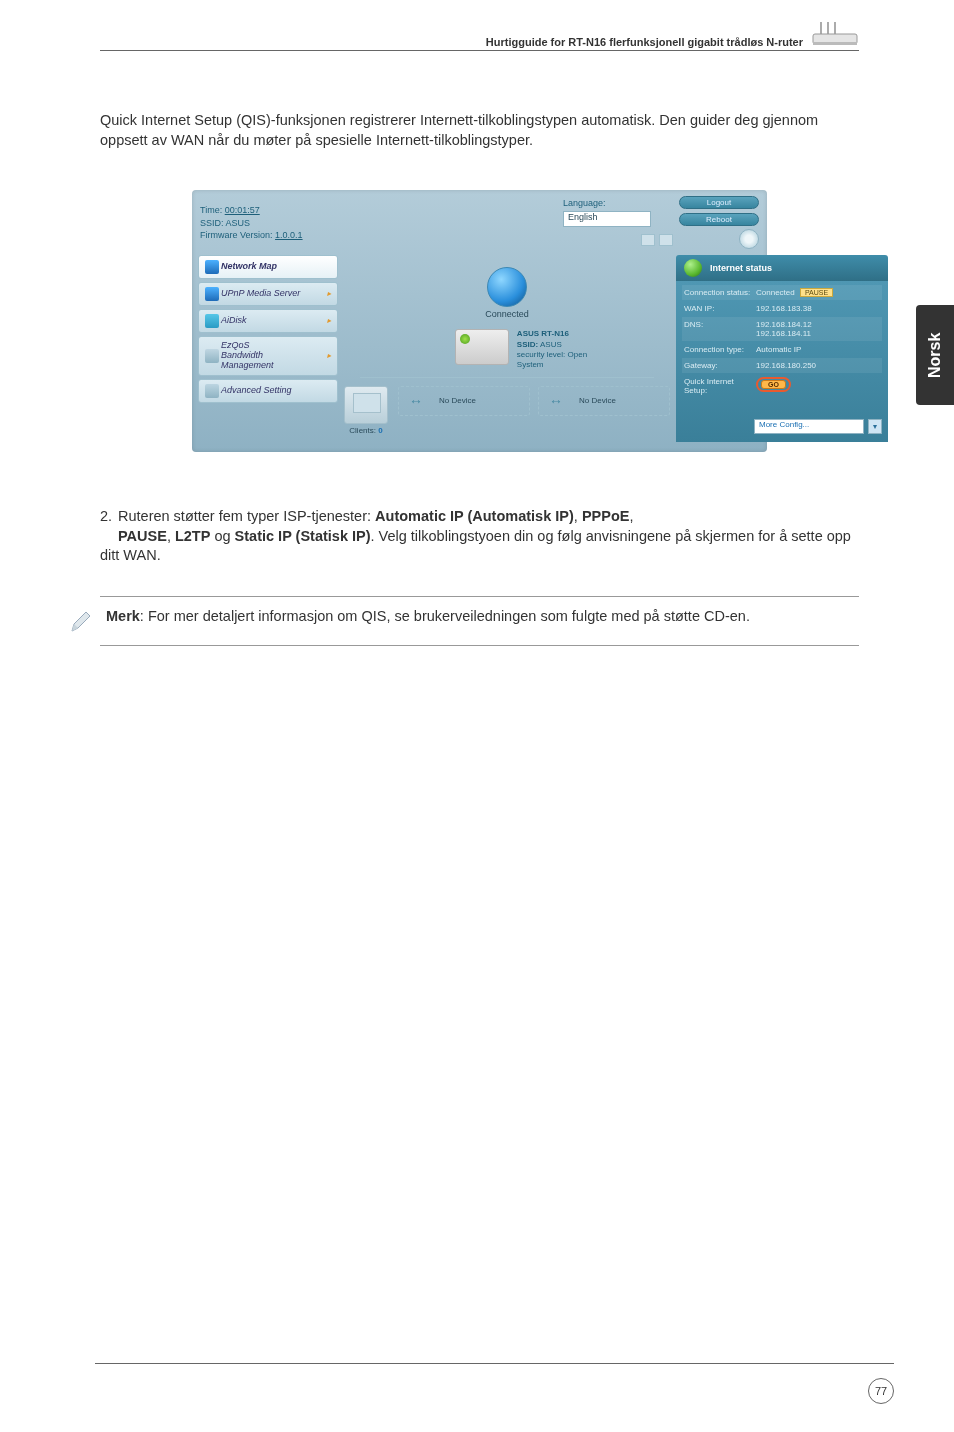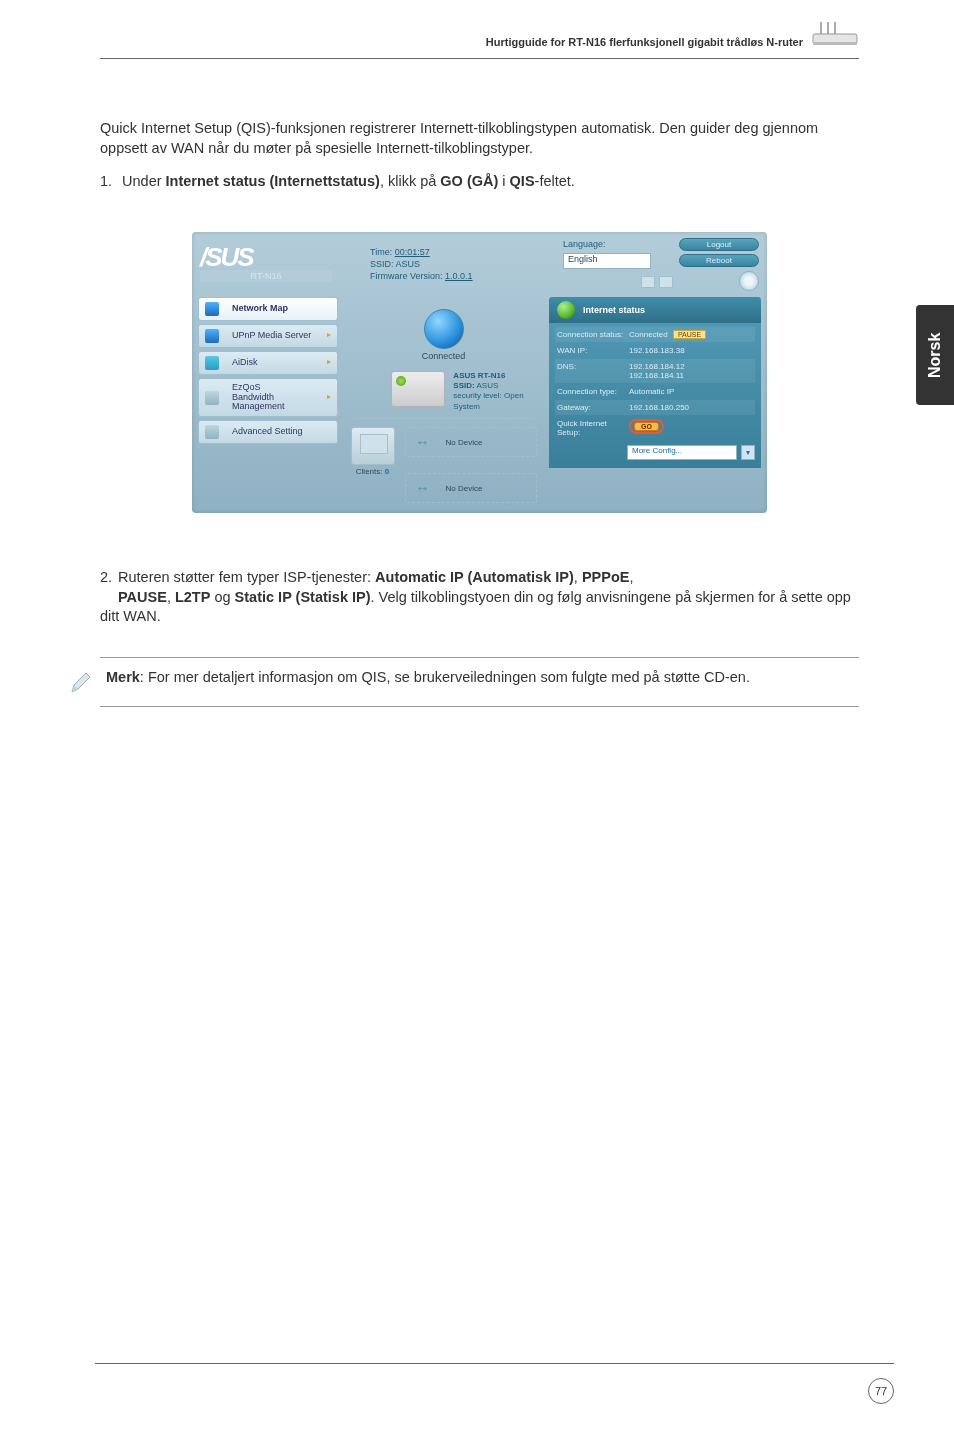--- a/index.html
+++ b/index.html
@@ -12,21 +12,21 @@
     position: relative;
     color: #333;
   }
   .page-content {
     padding: 20px 95px 0 100px;
     box-sizing: border-box;
   }
   .header-line {
     border-bottom: 1px solid #666;
     margin-bottom: 4px;
-    padding-bottom: 10px;
+    padding-bottom: 2px;
     display: flex;
     justify-content: flex-end;
     align-items: flex-end;
   }
   .header-title {
     font-size: 11px;
     font-weight: bold;
     color: #333;
     margin-right: 8px;
   }
@@ -168,22 +168,23 @@
   }
   .sbtn {
     background: linear-gradient(#dcebf2, #c2d9e4);
     border: 1px solid #9fc0ce;
     border-radius: 3px;
     padding: 4px 6px;
     font-size: 9px;
     color: #336;
     display: flex;
     align-items: center;
-    gap: 13px;
+    gap: 2px;
     line-height: 1.1;
+    font-style: italic;
   }
   .sbtn.active { background: linear-gradient(#fff, #e6f1f6); font-weight: bold; }
   .sbtn .ic { width:14px; height:14px; border-radius:2px; flex:0 0 14px; }
   .ic-nm { background: linear-gradient(#4cb1ff, #1e6bb8); }
   .ic-up { background: linear-gradient(#4cb1ff, #1e6bb8); }
   .ic-ai { background: linear-gradient(#57c7e8, #2a9bc4); }
   .ic-bw { background: linear-gradient(#c0d6e2, #8fb3c3); }
   .ic-ad { background: linear-gradient(#bcd5e1, #8fb3c3); }
   .sbtn .arrow { margin-left:auto; color:#e39a2e; font-size:8px; }
 
@@ -222,21 +223,21 @@
     background: linear-gradient(#dfeaf0,#b9cfd9);
     border-radius:3px; border:1px solid #a5c0cc;
     position:relative;
   }
   .clients-img::after {
     content:""; position:absolute; left:8px; top:6px; width:26px; height:18px;
     background:#cfe1ea; border:1px solid #a5c0cc;
   }
   .clients-lbl { font-size:8px; color:#2a4a5a; margin-top:2px; text-align:center; }
   .clients-lbl .n { color:#1a6fb3; font-weight:bold; }
-  .dev-boxes { display:flex; flex-direction:column; gap:16px; }
+  .dev-boxes { display:flex; flex-direction:row; gap:8px; }
   .dev-box {
     border:1px dashed #9fc0ce; border-radius:3px;
     padding:6px 10px; display:flex; align-items:center; gap:8px;
     font-size:8px; color:#2a4a5a; width:110px;
   }
   .dev-ic {
     width:22px; height:16px; position:relative;
   }
   .dev-ic::before {
     content:"↔"; position:absolute; left:0; top:-2px; font-size:14px; color:#4a8ba4;
@@ -270,21 +271,21 @@
     font-size:7px; padding:0 4px; color:#5a4a10; margin-left:3px;
   }
   .go-btn {
     display:inline-block; background:#ffb84a; border:1px solid #cc7a1a;
     border-radius:3px; font-size:7px; padding:0 6px; color:#5a2e00; font-weight:bold;
   }
   .go-circle {
     border:2px solid #e85a2f; border-radius:10px; padding:1px 3px; display:inline-block;
   }
   .more-row {
-    margin-top:4px; display:flex; align-items:center; gap:4px;
+    margin-top:20px; display:flex; align-items:center; gap:4px;
   }
   .more-sel {
     background:#fff; border:1px solid #8fb3c3; font-size:8px;
     padding:0 12px 0 4px; height:13px; width:92px; color:#1a6fb3;
   }
 
   .step2-block { margin-top: 55px; }
 
   .note-box {
     margin-top: 30px;
@@ -334,31 +335,23 @@
         <line x1="24" y1="2" x2="24" y2="14" stroke="#888" stroke-width="1.4"></line>
         <rect x="2" y="14" width="44" height="10" rx="2" fill="#e5e5e5" stroke="#999"></rect>
         <rect x="2" y="22" width="44" height="3" fill="#bbb"></rect>
       </svg>
     </span>
   </div>
 
   <div class="body-text">Quick Internet Setup (QIS)-funksjonen registrerer Internett-tilkoblingstypen automatisk. Den guider deg gjennom oppsett av WAN når du møter på spesielle Internett-tilkoblingstyper.</div>
 
 
-  <div class="step">
-    <span class="num">1.</span>
-    <span>Under </span><span class="bold">Internet status (Internettstatus)</span><span>, klikk på </span><span class="bold">GO (GÅ)</span><span> i </span><span class="bold">QIS</span><span>-feltet.</span>
-  </div>
 
   <div class="shot">
     <div class="shot-top">
-      <div class="logo-block">
-        <div class="asus-logo">/SUS</div>
-        <div class="model-bar">RT-N16</div>
-      </div>
       <div class="top-info">
         <div><span>Time:</span> <span class="link">00:01:57</span></div>
         <div><span>SSID:</span> <span style="color:#1d5f7a">ASUS</span></div>
         <div><span>Firmware Version:</span> <span class="link">1.0.0.1</span></div>
       </div>
       <div class="top-right">
         <div class="top-right-row">
           <span class="lang-label">Language:</span>
           <span style="flex:1"></span>
           <span class="pill-btn">Logout</span>

